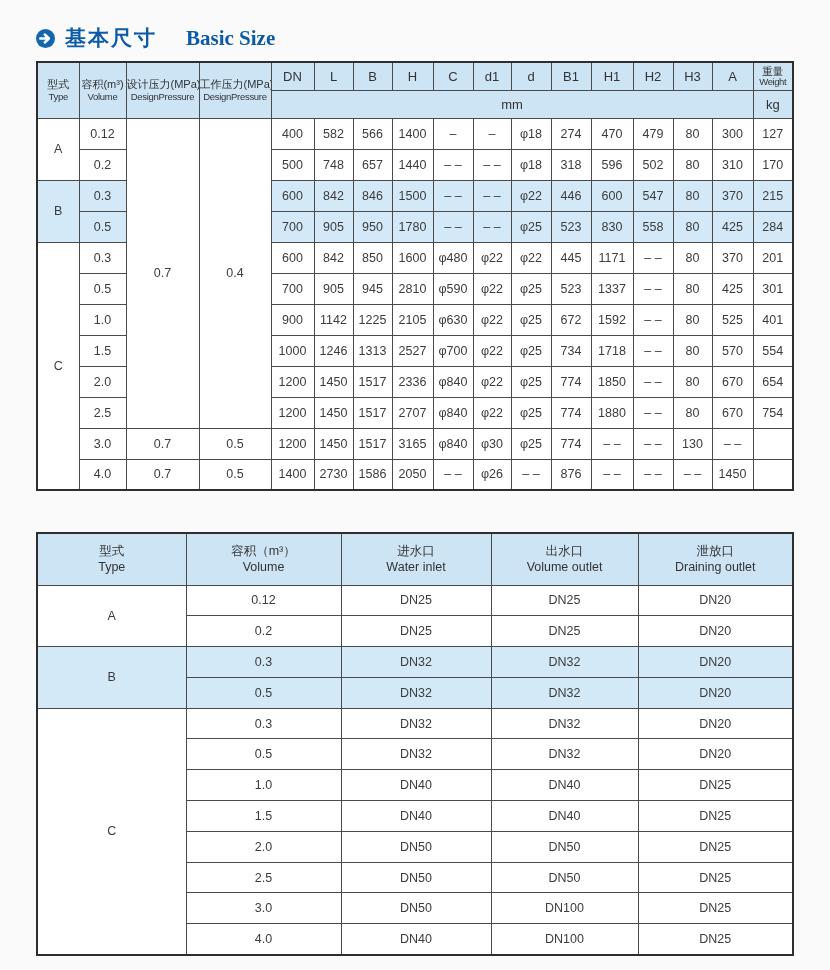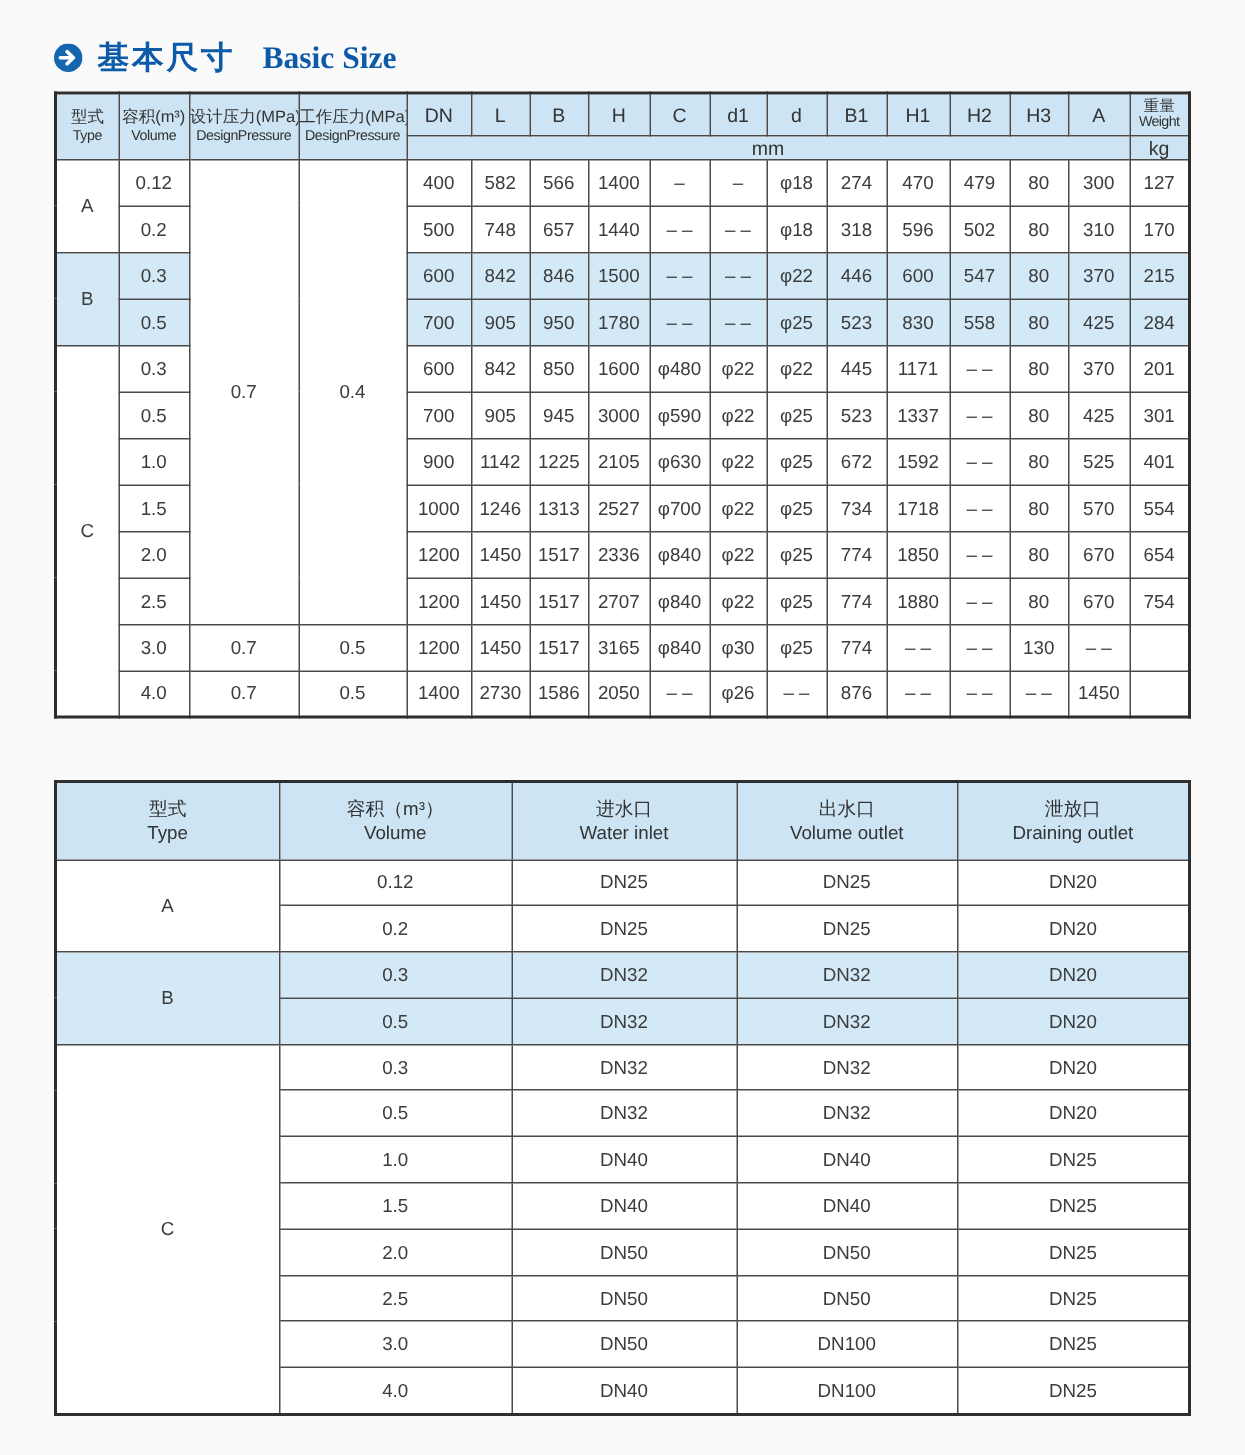--- a/index.html
+++ b/index.html
@@ -19,41 +19,41 @@
   }
   .sec-title .arrow-badge { width: 19px; height: 19px; flex: 0 0 auto; }
   .sec-title .t-zh {
     font-size: 21px; font-weight: bold; color: #0d5ba8;
     letter-spacing: 2px;
     font-family: "Liberation Sans", sans-serif;
   }
   .sec-title .t-en {
     font-size: 21px; font-weight: bold; color: #0d5ba8;
     font-family: "Liberation Serif", "DejaVu Serif", serif;
-    margin-left: 8px;
+    margin-left: 19px;
   }
 
   
   table {
     border-collapse: collapse; table-layout: fixed;
     border: 2px solid #2e2e2e;
     background: #fff;
   }
   th, td {
     border: 1px solid #4a4a4a;
     text-align: center; vertical-align: middle;
     padding: 0; overflow: hidden; white-space: nowrap;
   }
   th { background: #cde4f4; font-weight: normal; color: #333; }
   tr.hl td { background: #d3e9f8; }
 
   
   #basic-table { width: 756px; margin-bottom: 20px; }
   #basic-table .hrow1 { height: 28px; }
-  #basic-table .hrow2 { height: 16px; }
+  #basic-table .hrow2 { height: 28px; }
   #basic-table tbody tr { height: 31px; }
   #basic-table td { font-size: 12.5px; }
   .th-2line .zh { display: block; font-size: 11px; line-height: 13px; }
   .th-2line .en { display: block; font-size: 9.5px; line-height: 11px; letter-spacing: -0.3px; }
   .th-dim { font-size: 13px; }
   .th-unit { font-size: 13px; }
   .th-weight .zh { display: block; font-size: 10.5px; line-height: 11px; text-align: center; }
   .th-weight .en { display: block; font-size: 9.5px; line-height: 10px; letter-spacing: -0.4px; }
 
   
@@ -224,21 +224,21 @@
           <td>– –</td>
           <td>80</td>
           <td>370</td>
           <td>201</td>
         </tr>
         <tr>
           <td>0.5</td>
           <td>700</td>
           <td>905</td>
           <td>945</td>
-          <td>3000</td>
+          <td>2810</td>
           <td>φ590</td>
           <td>φ22</td>
           <td>φ25</td>
           <td>523</td>
           <td>1337</td>
           <td>– –</td>
           <td>80</td>
           <td>425</td>
           <td>301</td>
         </tr>

